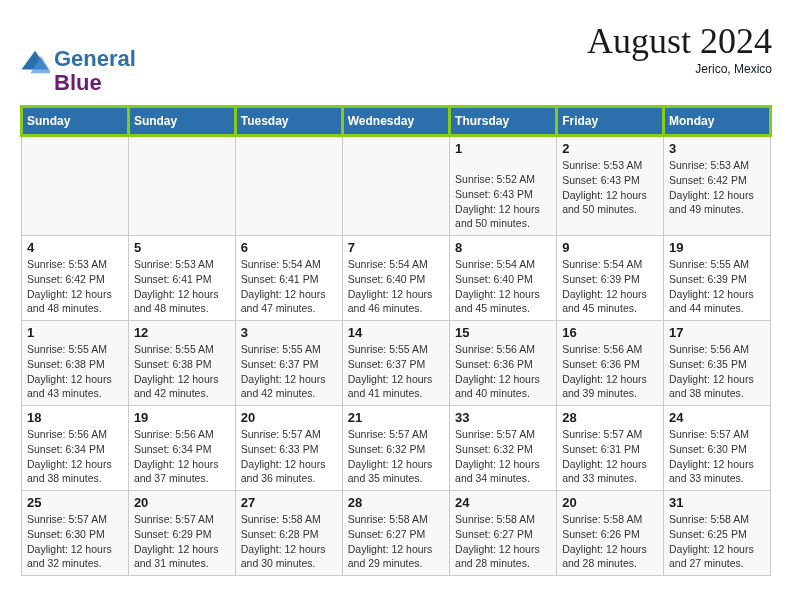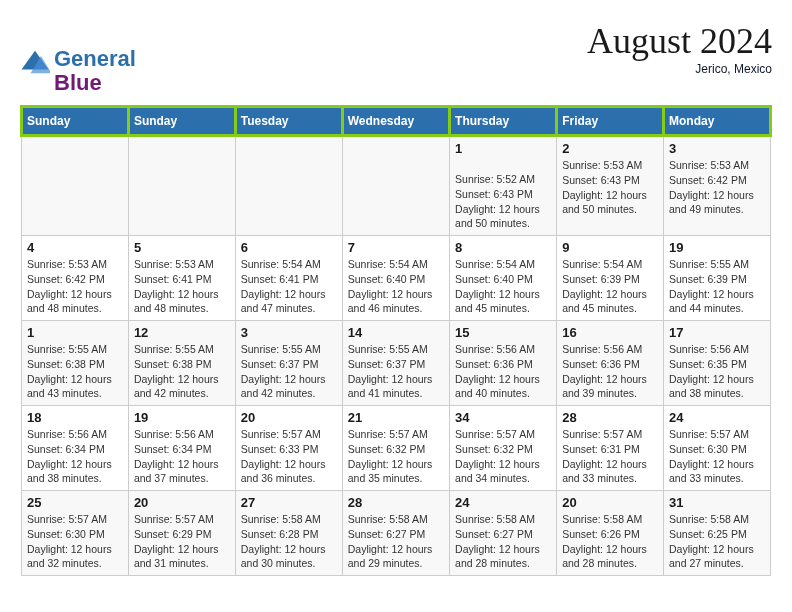--- a/index.html
+++ b/index.html
@@ -276,21 +276,21 @@
 and 36 minutes.</div>
         </td>
         <td>
           <span class="day-number">21</span>
           <div class="day-info" style="white-space: pre-line;">Sunrise: 5:57 AM
 Sunset: 6:32 PM
 Daylight: 12 hours
 and 35 minutes.</div>
         </td>
         <td>
-          <span class="day-number">34</span>
+          <span class="day-number">33</span>
           <div class="day-info" style="white-space: pre-line;">Sunrise: 5:57 AM
 Sunset: 6:32 PM
 Daylight: 12 hours
 and 34 minutes.</div>
         </td>
         <td>
           <span class="day-number">28</span>
           <div class="day-info" style="white-space: pre-line;">Sunrise: 5:57 AM
 Sunset: 6:31 PM
 Daylight: 12 hours

